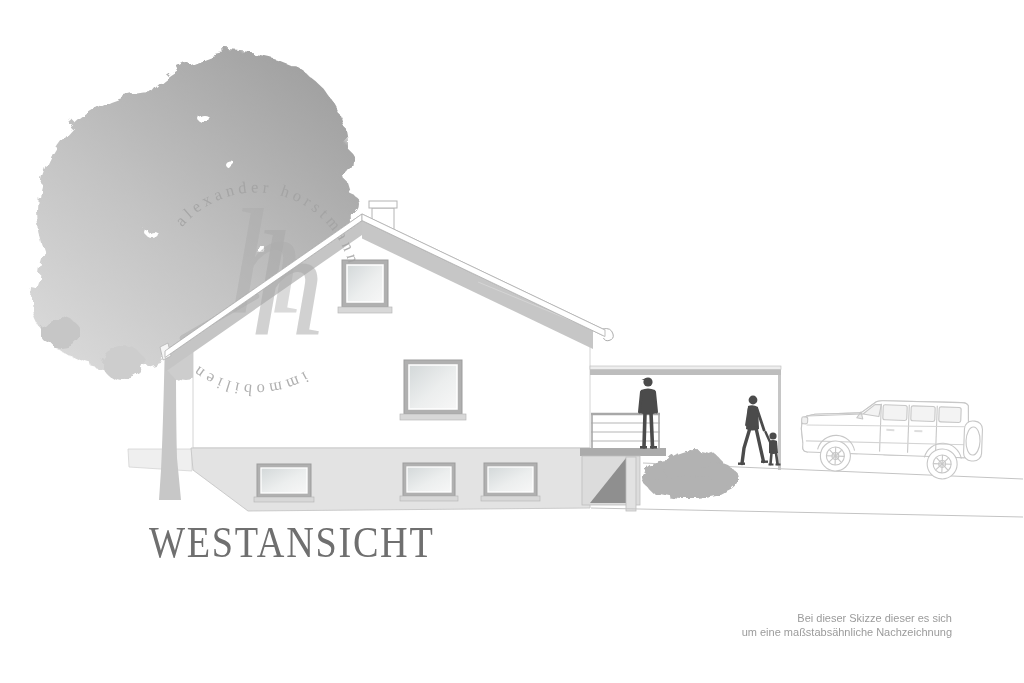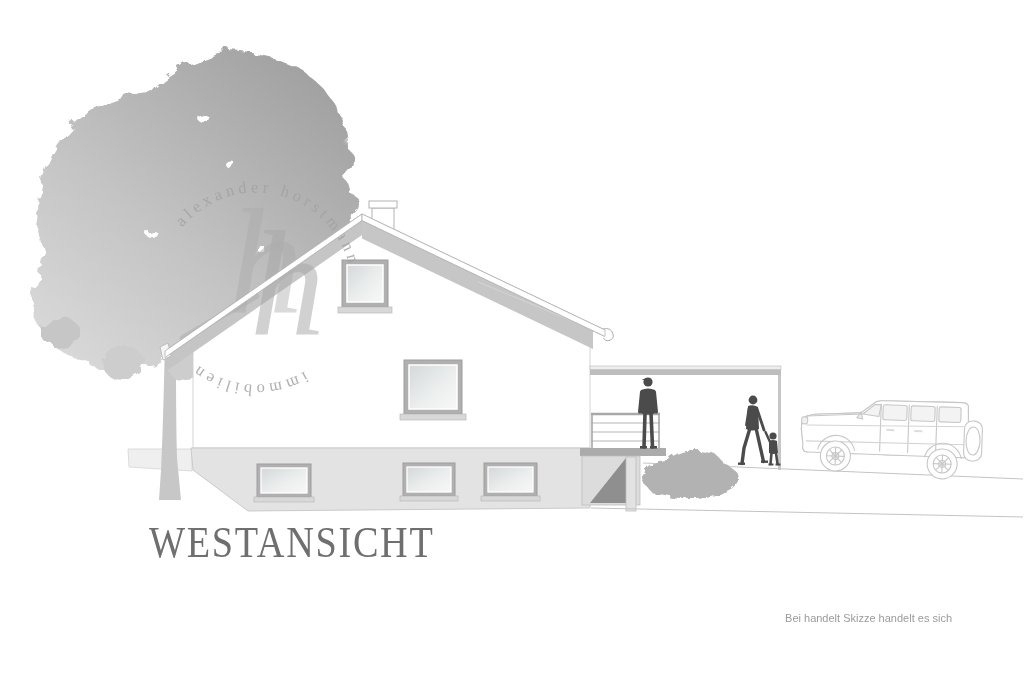--- a/index.html
+++ b/index.html
@@ -258,16 +258,17 @@
   <g>
     <polygon points="362,214 165,351 165,357.5 362,220.5" fill="#ffffff" stroke="#aeaeae" stroke-width="0.8"></polygon>
     <polygon points="362,214 605,330 605,336.5 362,220.5" fill="#ffffff" stroke="#aeaeae" stroke-width="0.8"></polygon>
   </g>
 
 </svg>
 
 <div class="title">WESTANSICHT</div>
 
 <div class="disclaimer">
-  <div>Bei handelt Skizze handelt es sich</div>
+  <div>Bei dieser Skizze dieser es sich</div>
+  <div>um eine maßstabsähnliche Nachzeichnung</div>
 </div>
 
 </div>
 
 </body></html>

